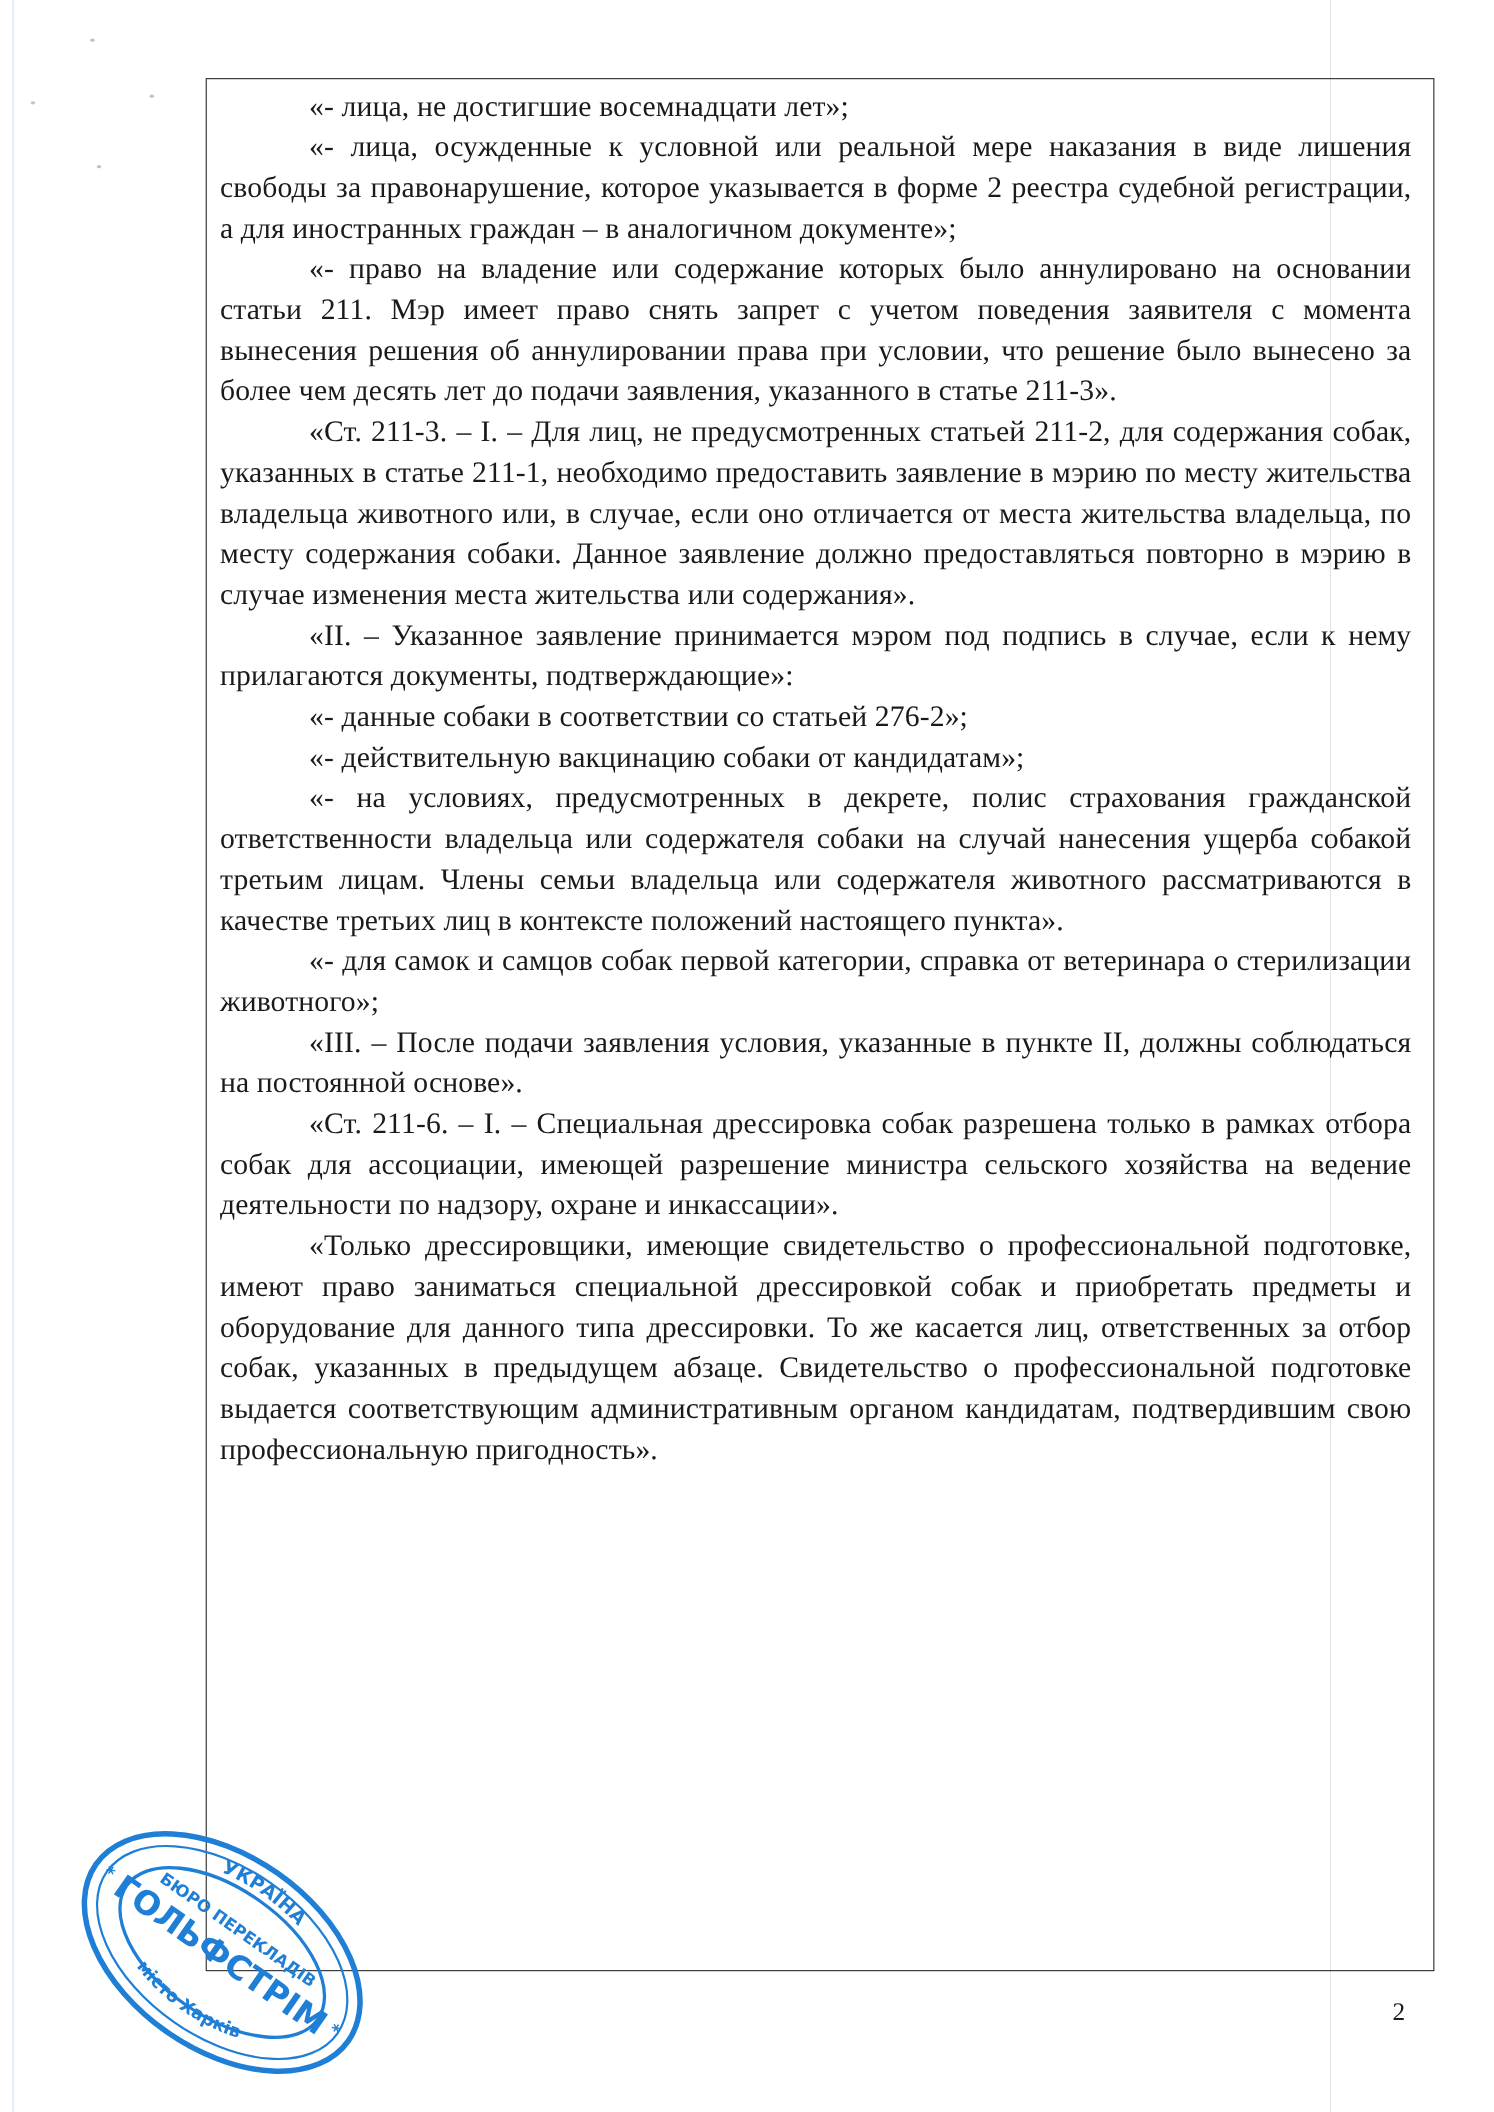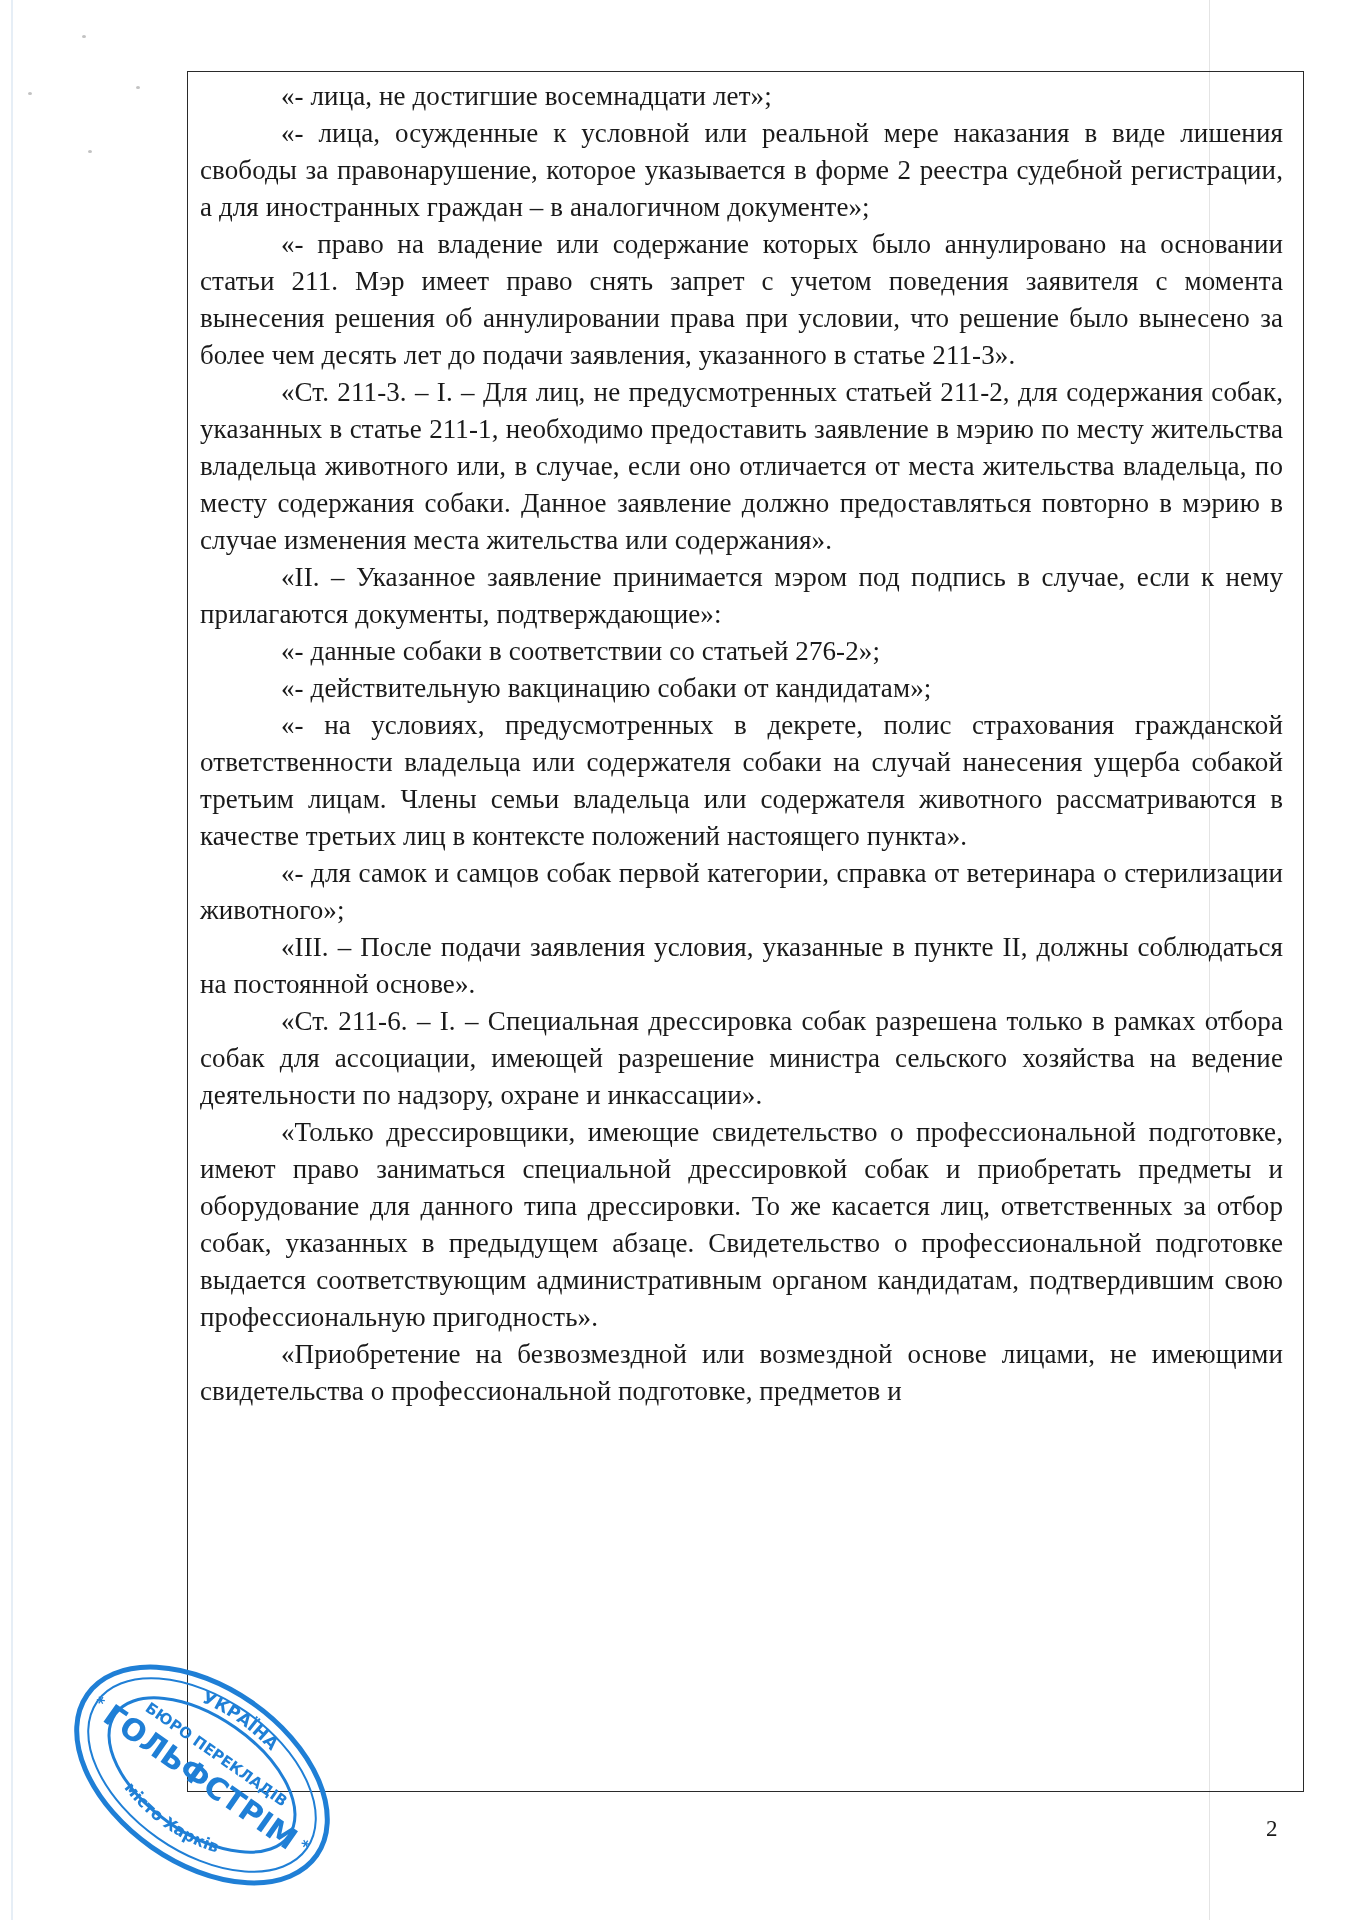--- a/index.html
+++ b/index.html
@@ -31,21 +31,20 @@
     <p class="para indent">«- право на владение или содержание которых было аннулировано на основании статьи 211. Мэр имеет право снять запрет с учетом поведения заявителя с момента вынесения решения об аннулировании права при условии, что решение было вынесено за более чем десять лет до подачи заявления, указанного в статье 211-3».</p>
     <p class="para indent">«Ст. 211-3. – I. – Для лиц, не предусмотренных статьей 211-2, для содержания собак, указанных в статье 211-1, необходимо предоставить заявление в мэрию по месту жительства владельца животного или, в случае, если оно отличается от места жительства владельца, по месту содержания собаки. Данное заявление должно предоставляться повторно в мэрию в случае изменения места жительства или содержания».</p>
     <p class="para indent">«II. – Указанное заявление принимается мэром под подпись в случае, если к нему прилагаются документы, подтверждающие»:</p>
     <p class="para indent">«- данные собаки в соответствии со статьей 276-2»;</p>
     <p class="para indent">«- действительную вакцинацию собаки от кандидатам»;</p>
     <p class="para indent">«- на условиях, предусмотренных в декрете, полис страхования гражданской ответственности владельца или содержателя собаки на случай нанесения ущерба собакой третьим лицам. Члены семьи владельца или содержателя животного рассматриваются в качестве третьих лиц в контексте положений настоящего пункта».</p>
     <p class="para indent">«- для самок и самцов собак первой категории, справка от ветеринара о стерилизации животного»;</p>
     <p class="para indent">«III. – После подачи заявления условия, указанные в пункте II, должны соблюдаться на постоянной основе».</p>
     <p class="para indent">«Ст. 211-6. – I. – Специальная дрессировка собак   разрешена только в рамках отбора собак для ассоциации, имеющей разрешение министра сельского хозяйства на ведение деятельности по надзору, охране и инкассации».</p>
     <p class="para indent">«Только дрессировщики, имеющие свидетельство о профессиональной подготовке, имеют право заниматься специальной дрессировкой собак и приобретать предметы и оборудование для данного типа дрессировки. То же касается лиц, ответственных за отбор собак, указанных в предыдущем абзаце. Свидетельство о профессиональной подготовке выдается соответствующим административным органом кандидатам, подтвердившим свою профессиональную пригодность».</p>
-    <p class="para indent">«Приобретение на безвозмездной или возмездной основе лицами, не имеющими свидетельства о профессиональной подготовке, предметов и</p>
   </div>
 
   <div class="pagenum">2</div>
 
   <svg class="stamp" viewBox="0 0 300 230">
     <g transform="rotate(35 150 115)" fill="none" stroke="#1f7fd6">
       <ellipse cx="150" cy="115" rx="140" ry="88" stroke-width="5"></ellipse>
       <ellipse cx="150" cy="115" rx="128" ry="77" stroke-width="2"></ellipse>
       <ellipse cx="150" cy="115" rx="106" ry="58" stroke-width="3"></ellipse>
       <path id="arcTop" d="M 38 115 A 112 64 0 0 1 262 115" stroke="none"></path>

